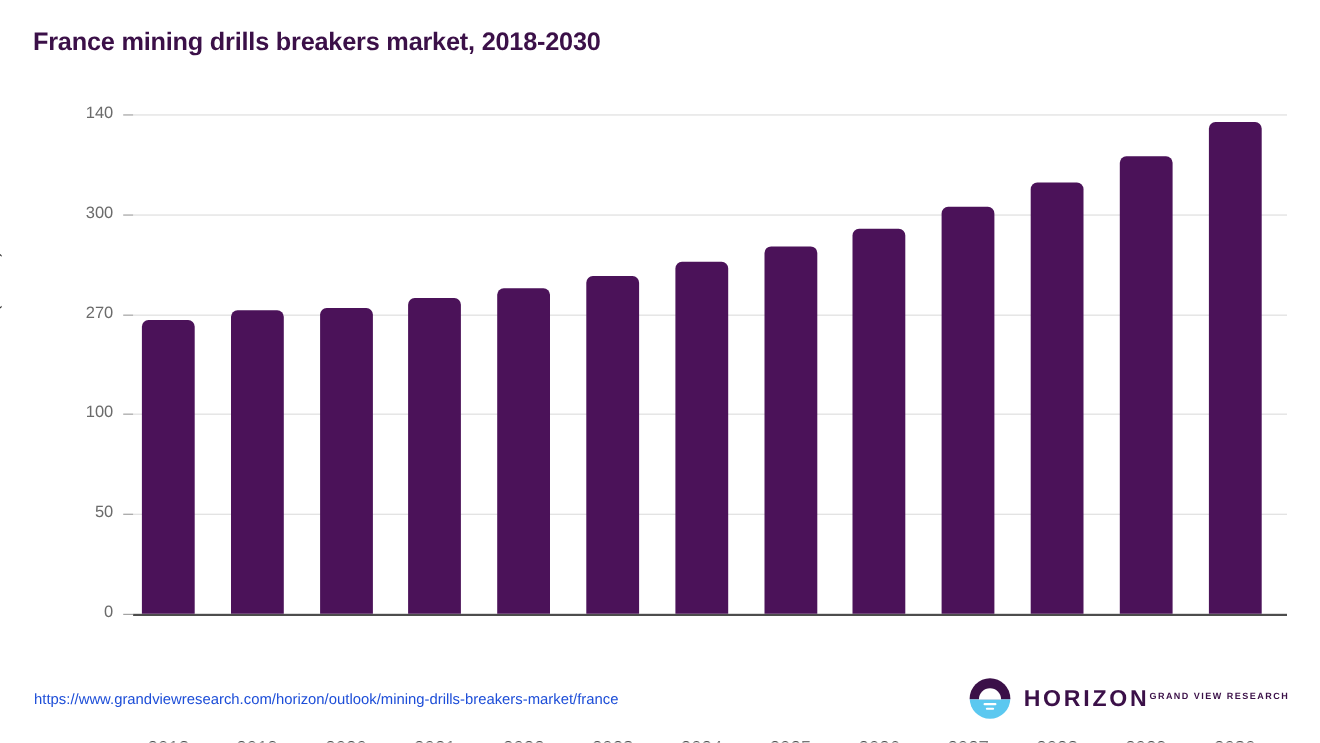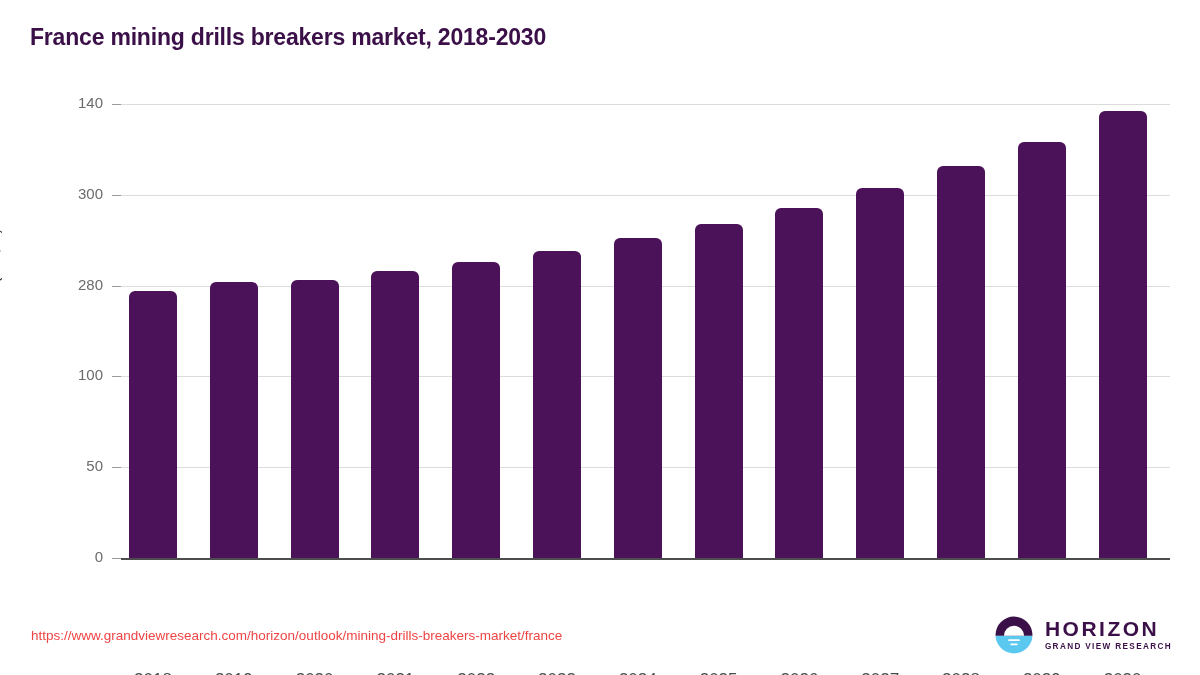--- a/index.html
+++ b/index.html
@@ -109,40 +109,40 @@
     width: 80px;
     white-space: nowrap;
   }
 
   
   #source-url {
     position: absolute;
     left: 31px;
     top: 628px;
     font-size: 13.5px;
-    color: #ef4444;
+    color: #1d4ed8;
     white-space: nowrap;
   }
 
   #logo {
     position: absolute;
     right: 28px;
     top: 614px;
     display: flex;
     align-items: center;
     gap: 10px;
   }
   #logo-mark {
     width: 42px;
     height: 42px;
     flex: 0 0 auto;
   }
   #logo-text {
     display: flex;
-    flex-direction: column;
+    flex-direction: row;
     justify-content: flex-start;
     line-height: 1;
   }
   #logo-primary {
     font-size: 21px;
     font-weight: bold;
     color: #3B1048;
     letter-spacing: 2.5px;
   }
   #logo-secondary {
@@ -170,21 +170,21 @@
         <div class="ytick-dash" style="top: 454px; left: -9px;"></div>
         <div class="ytick-label" style="left: -80px; width: 62px; top: 444px;">0</div>
         <div class="gridline" style="top: 363.2px;"></div>
         <div class="ytick-dash" style="top: 363.2px; left: -9px;"></div>
         <div class="ytick-label" style="left: -80px; width: 62px; top: 353.2px;">50</div>
         <div class="gridline" style="top: 272.4px;"></div>
         <div class="ytick-dash" style="top: 272.4px; left: -9px;"></div>
         <div class="ytick-label" style="left: -80px; width: 62px; top: 262.4px; text-align: right;">100</div>
         <div class="gridline" style="top: 181.6px;"></div>
         <div class="ytick-dash" style="top: 181.6px; left: -9px;"></div>
-        <div class="ytick-label" style="left: -80px; width: 62px; top: 171.6px;">280</div>
+        <div class="ytick-label" style="left: -80px; width: 62px; top: 171.6px;">270</div>
         <div class="gridline" style="top: 90.8px;"></div>
         <div class="ytick-dash" style="top: 90.8px; left: -9px;"></div>
         <div class="ytick-label" style="left: -80px; width: 62px; top: 80.8px;">300</div>
         <div class="gridline" style="top: 0px;"></div>
         <div class="ytick-dash" style="top: 0px; left: -9px;"></div>
         <div class="ytick-label" style="left: -80px; width: 62px; top: -10px;">140</div>
         <div class="bar" title="2018: 147" style="left: 8px; width: 48px; height: 266.952px; background: rgb(75, 18, 89);"></div>
         <div class="xtick-label" style="left: -8px;">2018</div>
         <div class="bar" title="2019: 152" style="left: 88.8px; width: 48px; height: 276.032px; background: rgb(75, 18, 89);"></div>
         <div class="xtick-label" style="left: 72.8px;">2019</div>

